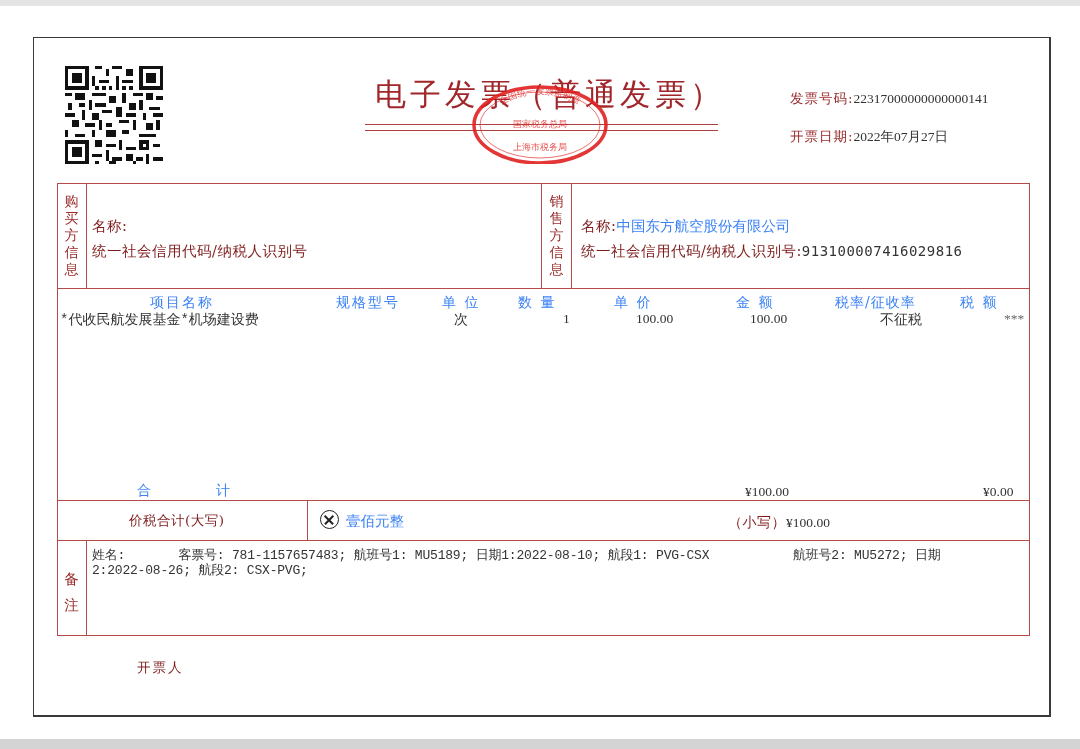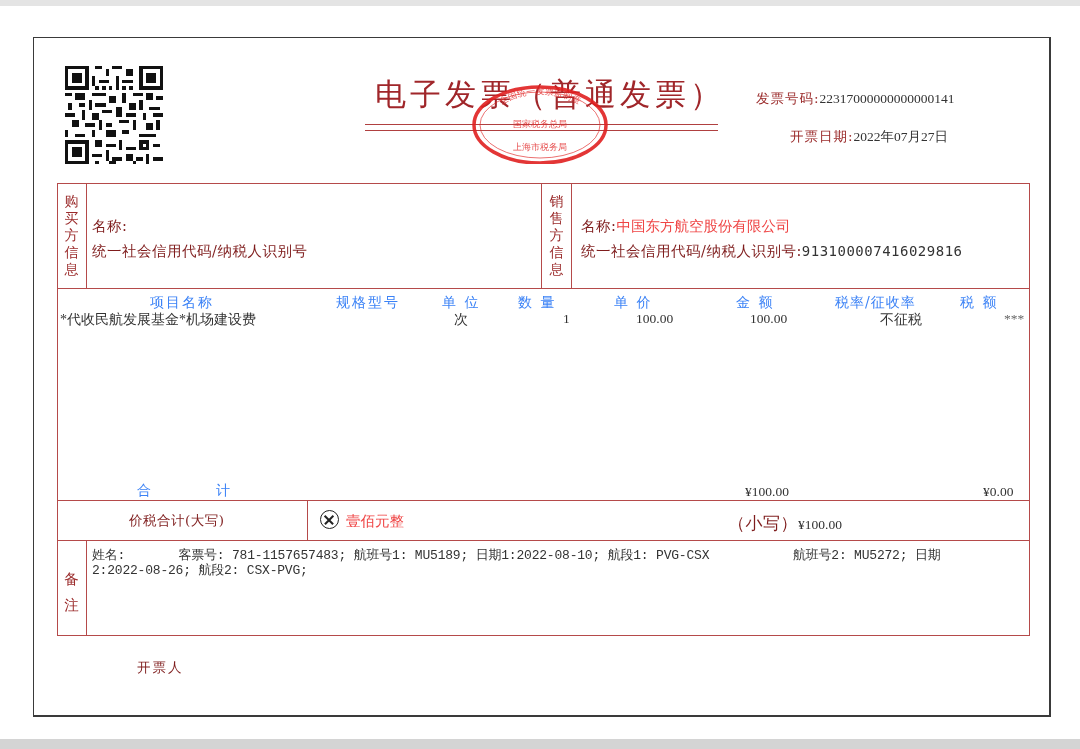--- a/index.html
+++ b/index.html
@@ -24,21 +24,21 @@
   .meta-label { font-size:13.5px; color:#9a2a2a; letter-spacing:1px; }
   .meta-val { font-size:13.5px; color:#333; font-family:"Liberation Serif", serif; }
 
   
   .grid { position:absolute; left:57px; top:183px; width:973px; height:453px; border:1.3px solid #b54a4a; box-sizing:border-box; }
   .hline { position:absolute; height:0; border-top:1.3px solid #b54a4a; }
   .vline { position:absolute; width:0; border-left:1.3px solid #b54a4a; }
 
   .vert-label { position:absolute; width:29px; text-align:center; font-size:14px; color:#9a2a2a; line-height:17px; }
   .field-label { font-size:14.5px; color:#7f1d1d; letter-spacing:0.5px; white-space:nowrap; }
-  .field-val { font-size:14.5px; color:#ef4444; white-space:nowrap; }
+  .field-val { font-size:14.5px; color:#3b82f6; white-space:nowrap; }
   .mono-val { font-family:"DejaVu Sans Mono", "Liberation Mono", monospace; font-size:14px; color:#333; letter-spacing:0.5px; }
 
   .col-head { font-size:14px; color:#3b82f6; white-space:nowrap; letter-spacing:2px; }
   .cell { font-size:13.5px; color:#333; white-space:nowrap; font-family:"Liberation Serif", "DejaVu Serif", serif; }
 
   .remark { font-size:13.5px; color:#333; white-space:pre; font-family:"Liberation Mono", "DejaVu Sans Mono", monospace; }
 
   .circle-x { position:absolute; left:320px; top:510px; width:19px; height:19px; border:1.6px solid #222; border-radius:50%; box-sizing:border-box; }
   .circle-x::before, .circle-x::after { content:""; position:absolute; left:2px; top:7.5px; width:12px; height:1.6px; background:#222; }
   .circle-x::before { transform:rotate(45deg); }
@@ -145,21 +145,21 @@
   </defs>
   <ellipse cx="68" cy="41" rx="66" ry="38" fill="none" stroke="#e02020" stroke-width="3.5" opacity="0.9"></ellipse>
   <ellipse cx="68" cy="41" rx="60" ry="33" fill="none" stroke="#e02020" stroke-width="0.8" opacity="0.8"></ellipse>
   <text font-size="9" fill="#e23030" font-family="DejaVu Serif, serif" opacity="0.85">
     <textPath href="#stamp-arc" startOffset="50%" text-anchor="middle">全国统一发票监制章</textPath>
   </text>
   <text x="68" y="43" font-size="9" fill="#e23030" text-anchor="middle" font-family="DejaVu Serif, serif" opacity="0.85">国家税务总局</text>
   <text x="68" y="66" font-size="9" fill="#e23030" text-anchor="middle" font-family="DejaVu Serif, serif" opacity="0.85">上海市税务局</text>
 </svg>
 
-<div class="abs" style="left:756px; top:88px; white-space:nowrap;">
+<div class="abs" style="left:790px; top:88px; white-space:nowrap;">
   <span class="meta-label">发票号码:</span><span class="meta-val">22317000000000000141</span>
 </div>
 <div class="abs" style="left:790px; top:126px; white-space:nowrap;">
   <span class="meta-label">开票日期:</span><span class="meta-val">2022年07月27日</span>
 </div>
 
 <div class="grid"></div>
 <div class="hline" style="left:57px; top:288px; width:973px;"></div>
 <div class="hline" style="left:57px; top:500px; width:973px;"></div>
 <div class="hline" style="left:57px; top:540px; width:973px;"></div>
@@ -200,40 +200,40 @@
 <div class="abs col-head" style="left:150px; top:294px;">项目名称</div>
 <div class="abs col-head" style="left:336px; top:294px;">规格型号</div>
 <div class="abs col-head" style="left:442px; top:294px;text-align:center;">单 位</div>
 <div class="abs col-head" style="left:518px; top:294px;">数 量</div>
 <div class="abs col-head" style="left:614px; top:294px;">单 价</div>
 <div class="abs col-head" style="left:736px; top:294px;">金 额</div>
 <div class="abs col-head" style="left:835px; top:294px; letter-spacing:1px;">税率/征收率</div>
 <div class="abs col-head" style="left:960px; top:294px;">税 额</div>
 
 <div>
-  <div class="abs cell" style="left:60px; top:311px; font-size:14px;">*代收民航发展基金*机场建设费</div>
+  <div class="abs cell" style="left:60px; top:311px; font-size:14px;font-family:Liberation Mono, monospace;">*代收民航发展基金*机场建设费</div>
   <div class="abs cell" style="left:360px; top:311px;"></div>
   <div class="abs cell" style="left:454px; top:311px; font-size:14px;">次</div>
   <div class="abs cell" style="left:563px; top:311px;">1</div>
   <div class="abs cell" style="left:636px; top:311px;">100.00</div>
   <div class="abs cell" style="left:750px; top:311px;">100.00</div>
   <div class="abs cell" style="left:880px; top:311px; font-size:14px;">不征税</div>
   <div class="abs cell" style="left:1004px; top:311px; color:#666;">***</div>
 </div>
 
 <div class="abs col-head" style="left:137px; top:482px;">合</div>
 <div class="abs col-head" style="left:216px; top:482px;">计</div>
 <div class="abs cell" style="left:745px; top:484px;">¥100.00</div>
 <div class="abs cell" style="left:983px; top:484px;">¥0.00</div>
 
 <div class="abs field-label" style="left:129px; top:512px; font-size:13.5px;">价税合计(大写)</div>
 <div class="circle-x"></div>
 <div class="abs field-val" style="left:346px; top:512px;">壹佰元整</div>
 <div class="abs" style="left:728px; top:512px; white-space:nowrap;">
-  <span class="field-label" style="font-size:17px;">（小写）</span><span class="cell">¥100.00</span>
+  <span class="field-label" style="font-size:14px;">（小写）</span><span class="cell">¥100.00</span>
 </div>
 
 <div class="vert-label" style="left:57px; top:566px; line-height:26px; font-size:14.5px;">
   <div>备</div>
   <div>注</div>
 </div>
 <div class="abs remark" style="left:92px; top:546px; font-size:13px; letter-spacing:-0.2px;">姓名:       客票号: 781-1157657483; 航班号1: MU5189; 日期1:2022-08-10; 航段1: PVG-CSX           航班号2: MU5272; 日期</div>
 <div class="abs remark" style="left:92px; top:561px; font-size:13px; letter-spacing:-0.2px;">2:2022-08-26; 航段2: CSX-PVG;</div>
 
 <div class="abs field-label" style="left:137px; top:659px; font-size:13.5px; letter-spacing:2px;">开票人</div>

